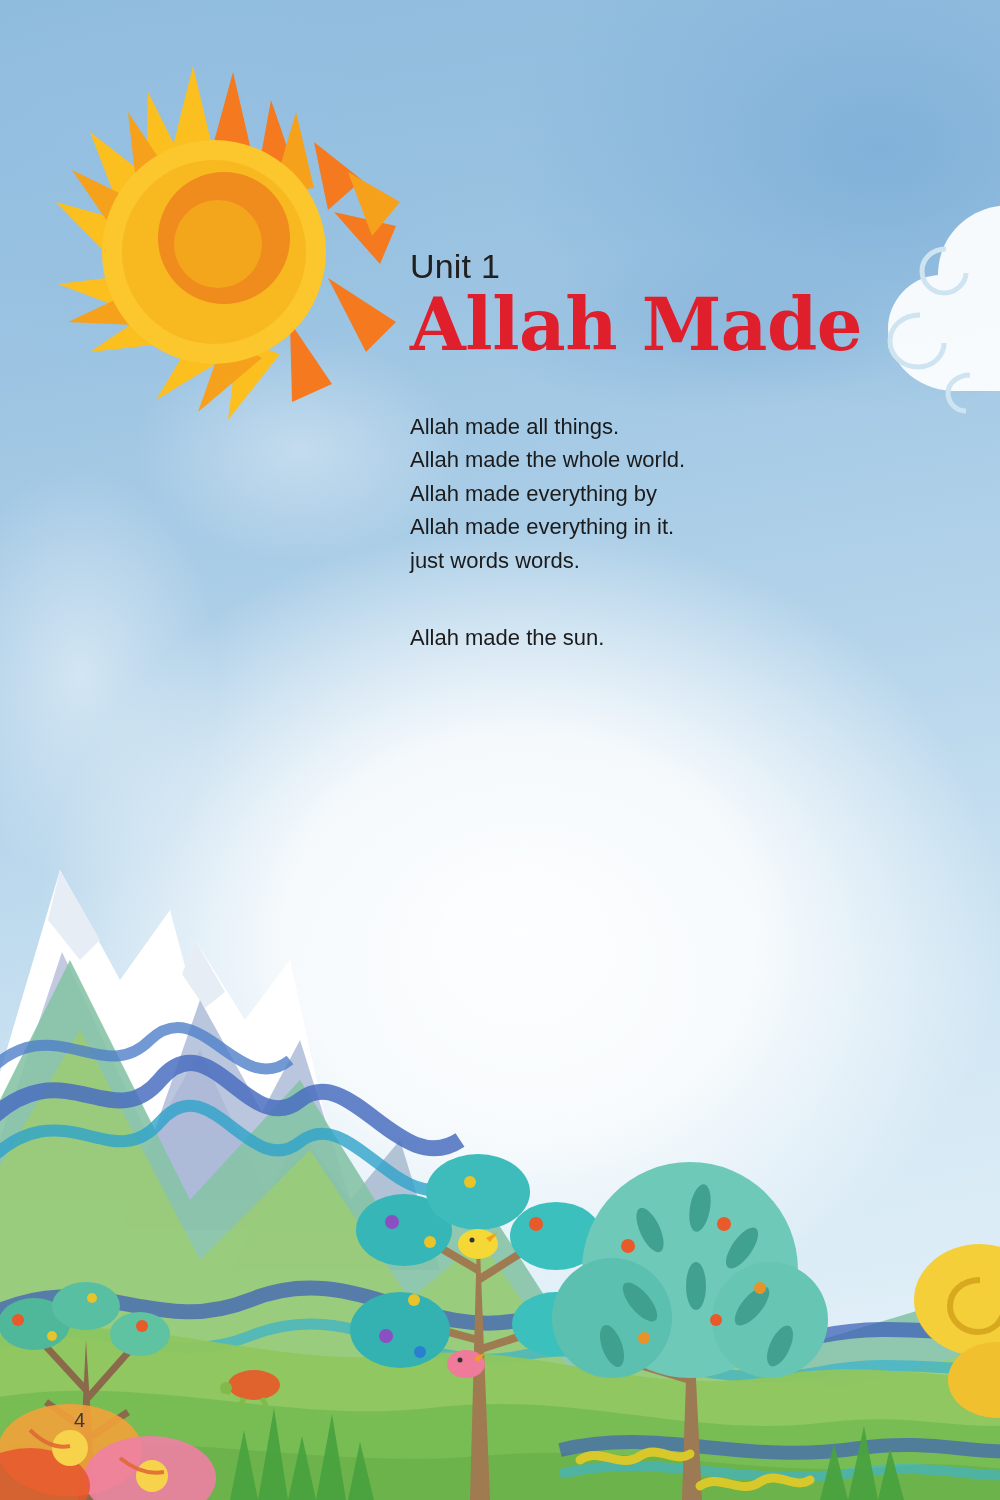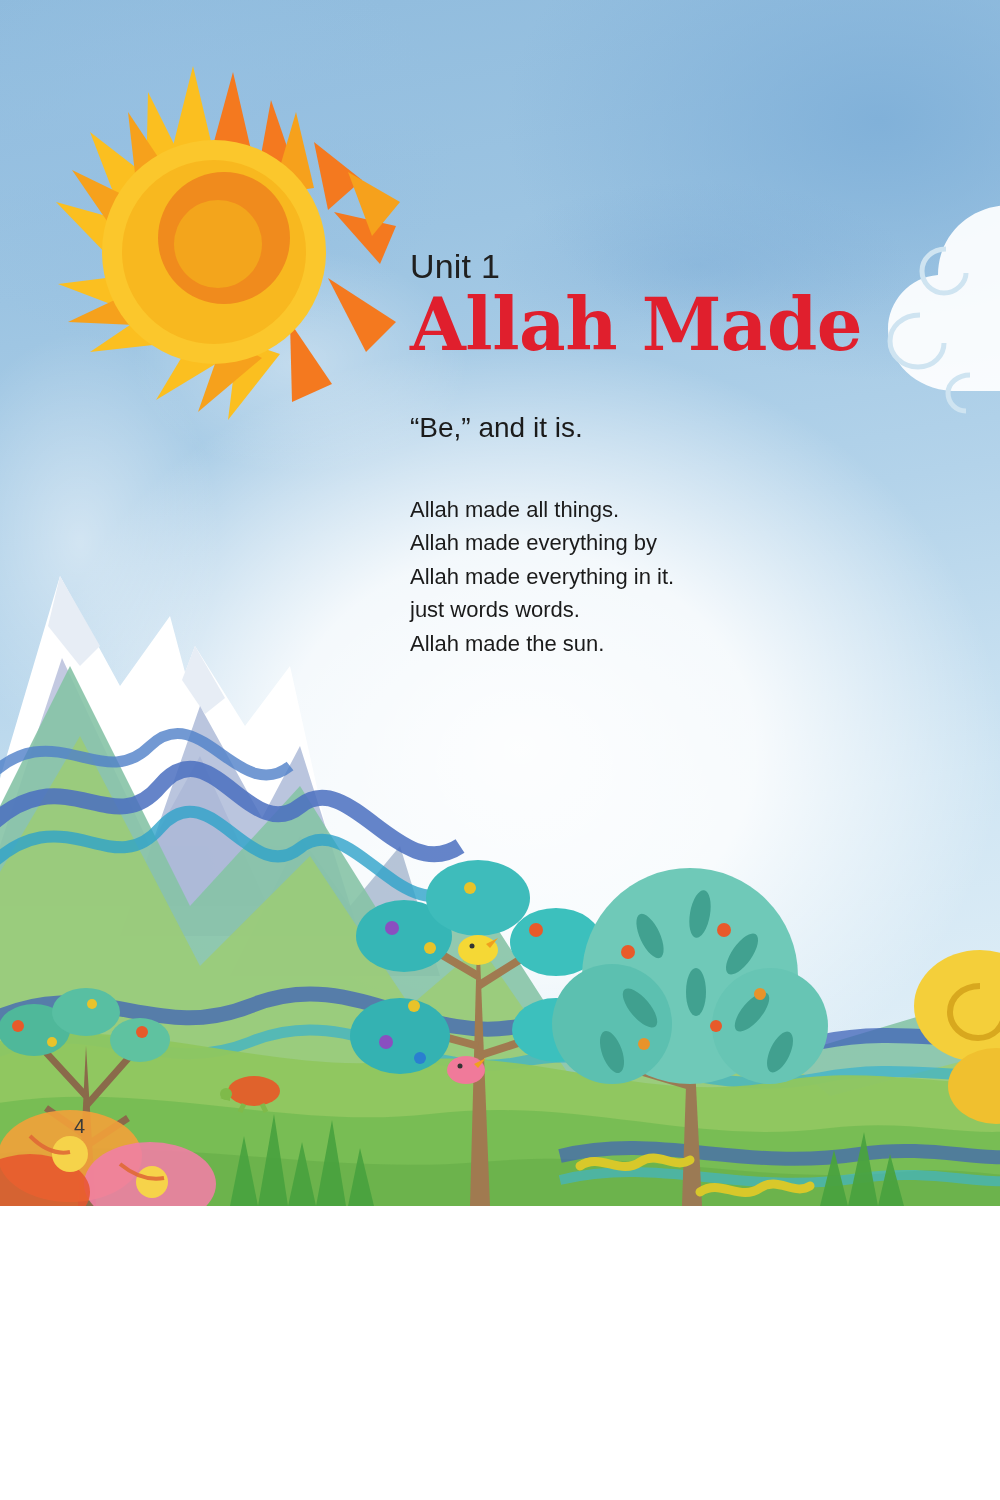--- a/index.html
+++ b/index.html
@@ -9,21 +9,21 @@
   body {
     width: 1000px;
     height: 1500px;
     font-family: "Liberation Sans", sans-serif;
     overflow: hidden;
   }
 
   #page {
     position: relative;
     width: 1000px;
-    height: 1206px;
+    height: 1500px;
     overflow: hidden;
     background: #e5e5e5;
   }
 
   
   .sky {
     position: absolute;
     inset: 0;
     background:
       radial-gradient(ellipse 620px 520px at 52% 62%, rgba(255,255,255,0.96) 0%, rgba(255,255,255,0.85) 38%, rgba(255,255,255,0.35) 62%, rgba(255,255,255,0) 78%),
@@ -101,20 +101,21 @@
   .body-text {
     margin-top: 44px;
     font-size: 22px;
     line-height: 1.52;
     color: #1b1b1b;
   }
   .body-text p {
     margin: 0;
   }
   .body-text p.gap {
+    margin-top: 44px;
   }
 
   
   .page-number {
     position: absolute;
     left: 74px;
     bottom: 68px;
     font-size: 20px;
     color: #3a3a3a;
   }
@@ -310,25 +311,25 @@
   </div>
 
   <div class="text-col">
     <div class="unit-label">Unit 1</div>
 
     <div class="title">
       <div>Allah Made</div>
     </div>
 
     <div class="verse">
-      <div>“Be,” and it is.</div>
     </div>
 
     <div class="body-text">
       <p>Allah made all things.</p>
+      <p>Allah made the whole world.</p>
       <p>Allah made everything by</p>
       <p>Allah made everything in it.</p>
       <p>just words words.</p>
       <p class="gap">Allah made the sun.</p>
     </div>
   </div>
 
   <div class="page-number">4</div>
 </div>
 

